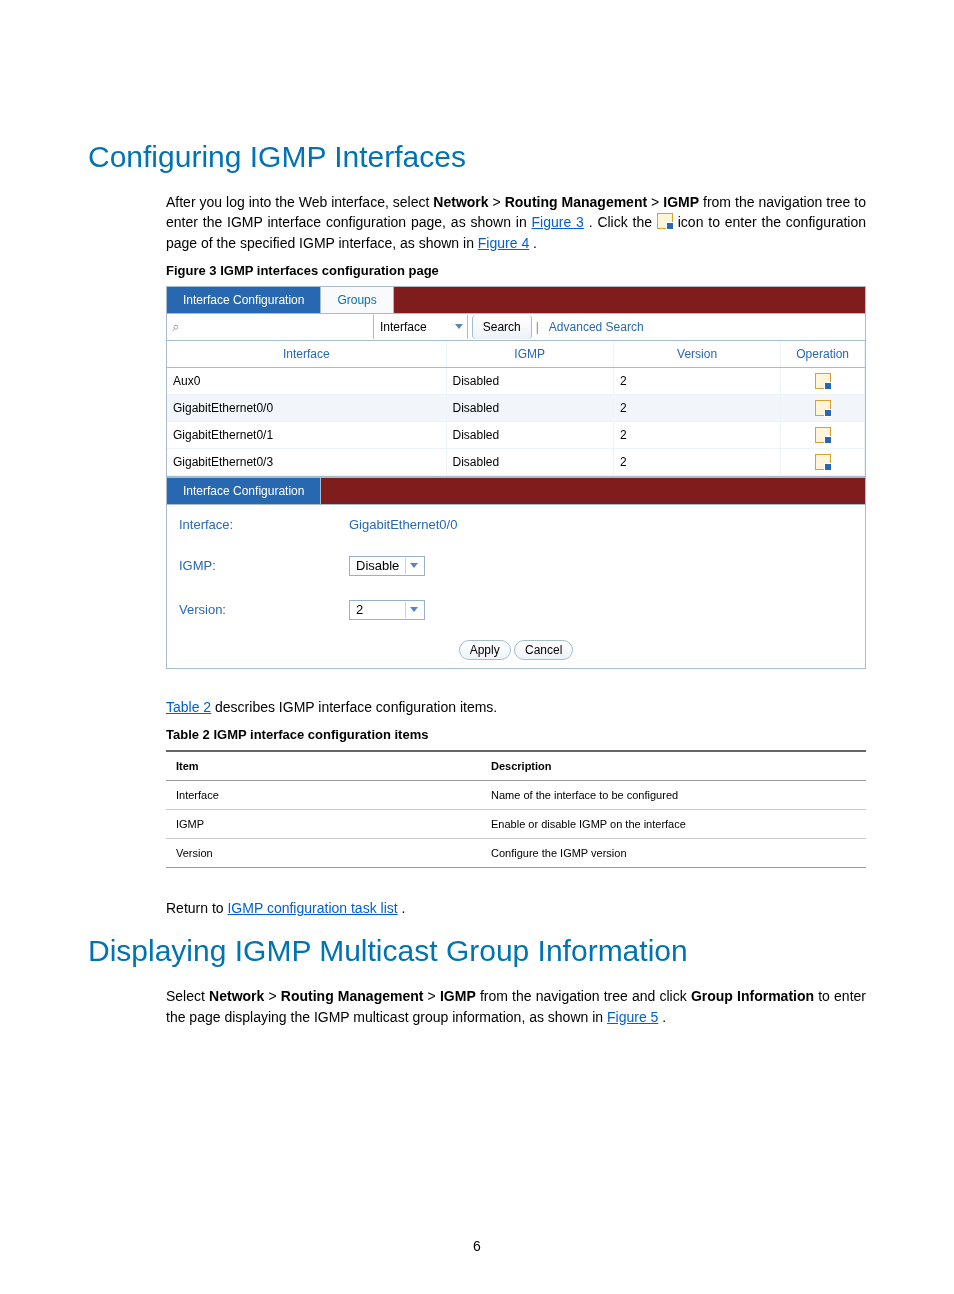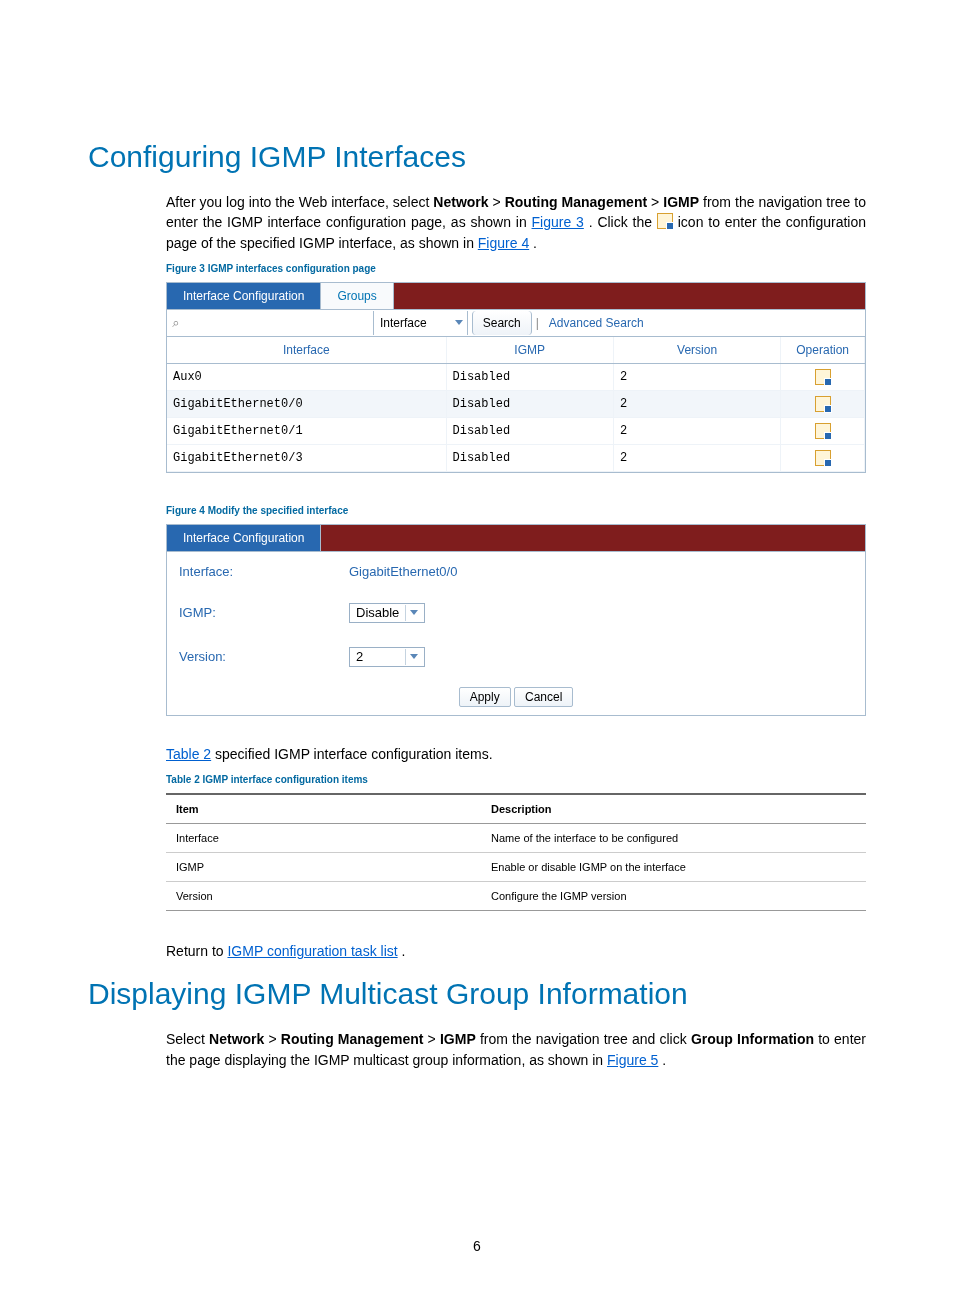--- a/index.html
+++ b/index.html
@@ -28,23 +28,23 @@
     margin-left: 78px;
     line-height: 1.45;
     font-size: 14px;
     text-align: justify;
   }
   .body-text p { margin: 6px 0; }
   .bold { font-weight: bold; }
   .link { color: #0060d0; text-decoration: underline; cursor: pointer; }
   .caption {
     margin-left: 78px;
-    color: #0369a1;
+    color: #000000;
     font-weight: bold;
-    font-size: 10px;
+    font-size: 13px;
     margin-top: 10px;
     margin-bottom: 8px;
   }
   .fig-box {
     margin-left: 78px;
     border: 1px solid #a8bccf;
     font-size: 12px;
     font-family: Tahoma, Arial, sans-serif;
   }
   .tabs {
@@ -99,21 +99,21 @@
     border-left: 4px solid transparent;
     border-right: 4px solid transparent;
     border-top: 5px solid #5a87b8;
     display: inline-block;
   }
   .btn {
     border: 1px solid #a8bccf;
     background: linear-gradient(#fff,#eef3f8);
     padding: 2px 10px;
     font-size: 12px;
-    border-radius: 2px;
+    border-radius: 10px;
     cursor: pointer;
   }
   .sb-link {
     color: #2868b0;
     padding: 0 6px;
     cursor: pointer;
   }
   table.datatbl {
     width: 100%;
     border-collapse: collapse;
@@ -125,21 +125,20 @@
     background: #fff;
     border-bottom: 1px solid #a8bccf;
     border-right: 1px solid #eef3f8;
     padding: 6px 6px;
     text-align: center;
   }
   table.datatbl td {
     border-bottom: 1px solid #eef3f8;
     border-right: 1px solid #eef3f8;
     padding: 5px 6px;
-    font-family: Liberation Mono, monospace;
   }
   table.datatbl tr.alt td { background: #f2f6fa; }
   .op-icon {
     display: inline-block;
     width: 14px; height: 14px;
     border: 1px solid #d8a030;
     background: #fff5d8;
     position: relative;
     vertical-align: middle;
   }
@@ -282,21 +281,20 @@
         <tr>
           <td>GigabitEthernet0/3</td>
           <td>Disabled</td>
           <td>2</td>
           <td style="text-align:center"><span class="op-icon"></span></td>
         </tr>
       </tbody>
     </table>
   </div>
 
-  <div class="caption" style="margin-top:32px">Figure 4 Modify the specified interface</div>
 
   <div class="fig-box">
     <div class="tabs">
       <div class="tab active">Interface Configuration</div>
     </div>
     <div class="form-row">
       <span class="lbl">Interface:</span>
       <span class="val">GigabitEthernet0/0</span>
     </div>
     <div class="form-row">
@@ -319,21 +317,21 @@
     </div>
     <div class="btnrow">
       <button class="btn">Apply</button>
       <button class="btn">Cancel</button>
     </div>
   </div>
 
   <div class="body-text" style="margin-top:28px">
     <p>
       <span class="link">Table 2</span>
-      <span> specified IGMP interface configuration items.</span>
+      <span> describes IGMP interface configuration items.</span>
     </p>
   </div>
 
   <div class="caption">Table 2 IGMP interface configuration items</div>
 
   <table class="desc-table">
     <thead>
       <tr>
         <th style="width:45%">Item</th>
         <th>Description</th>

